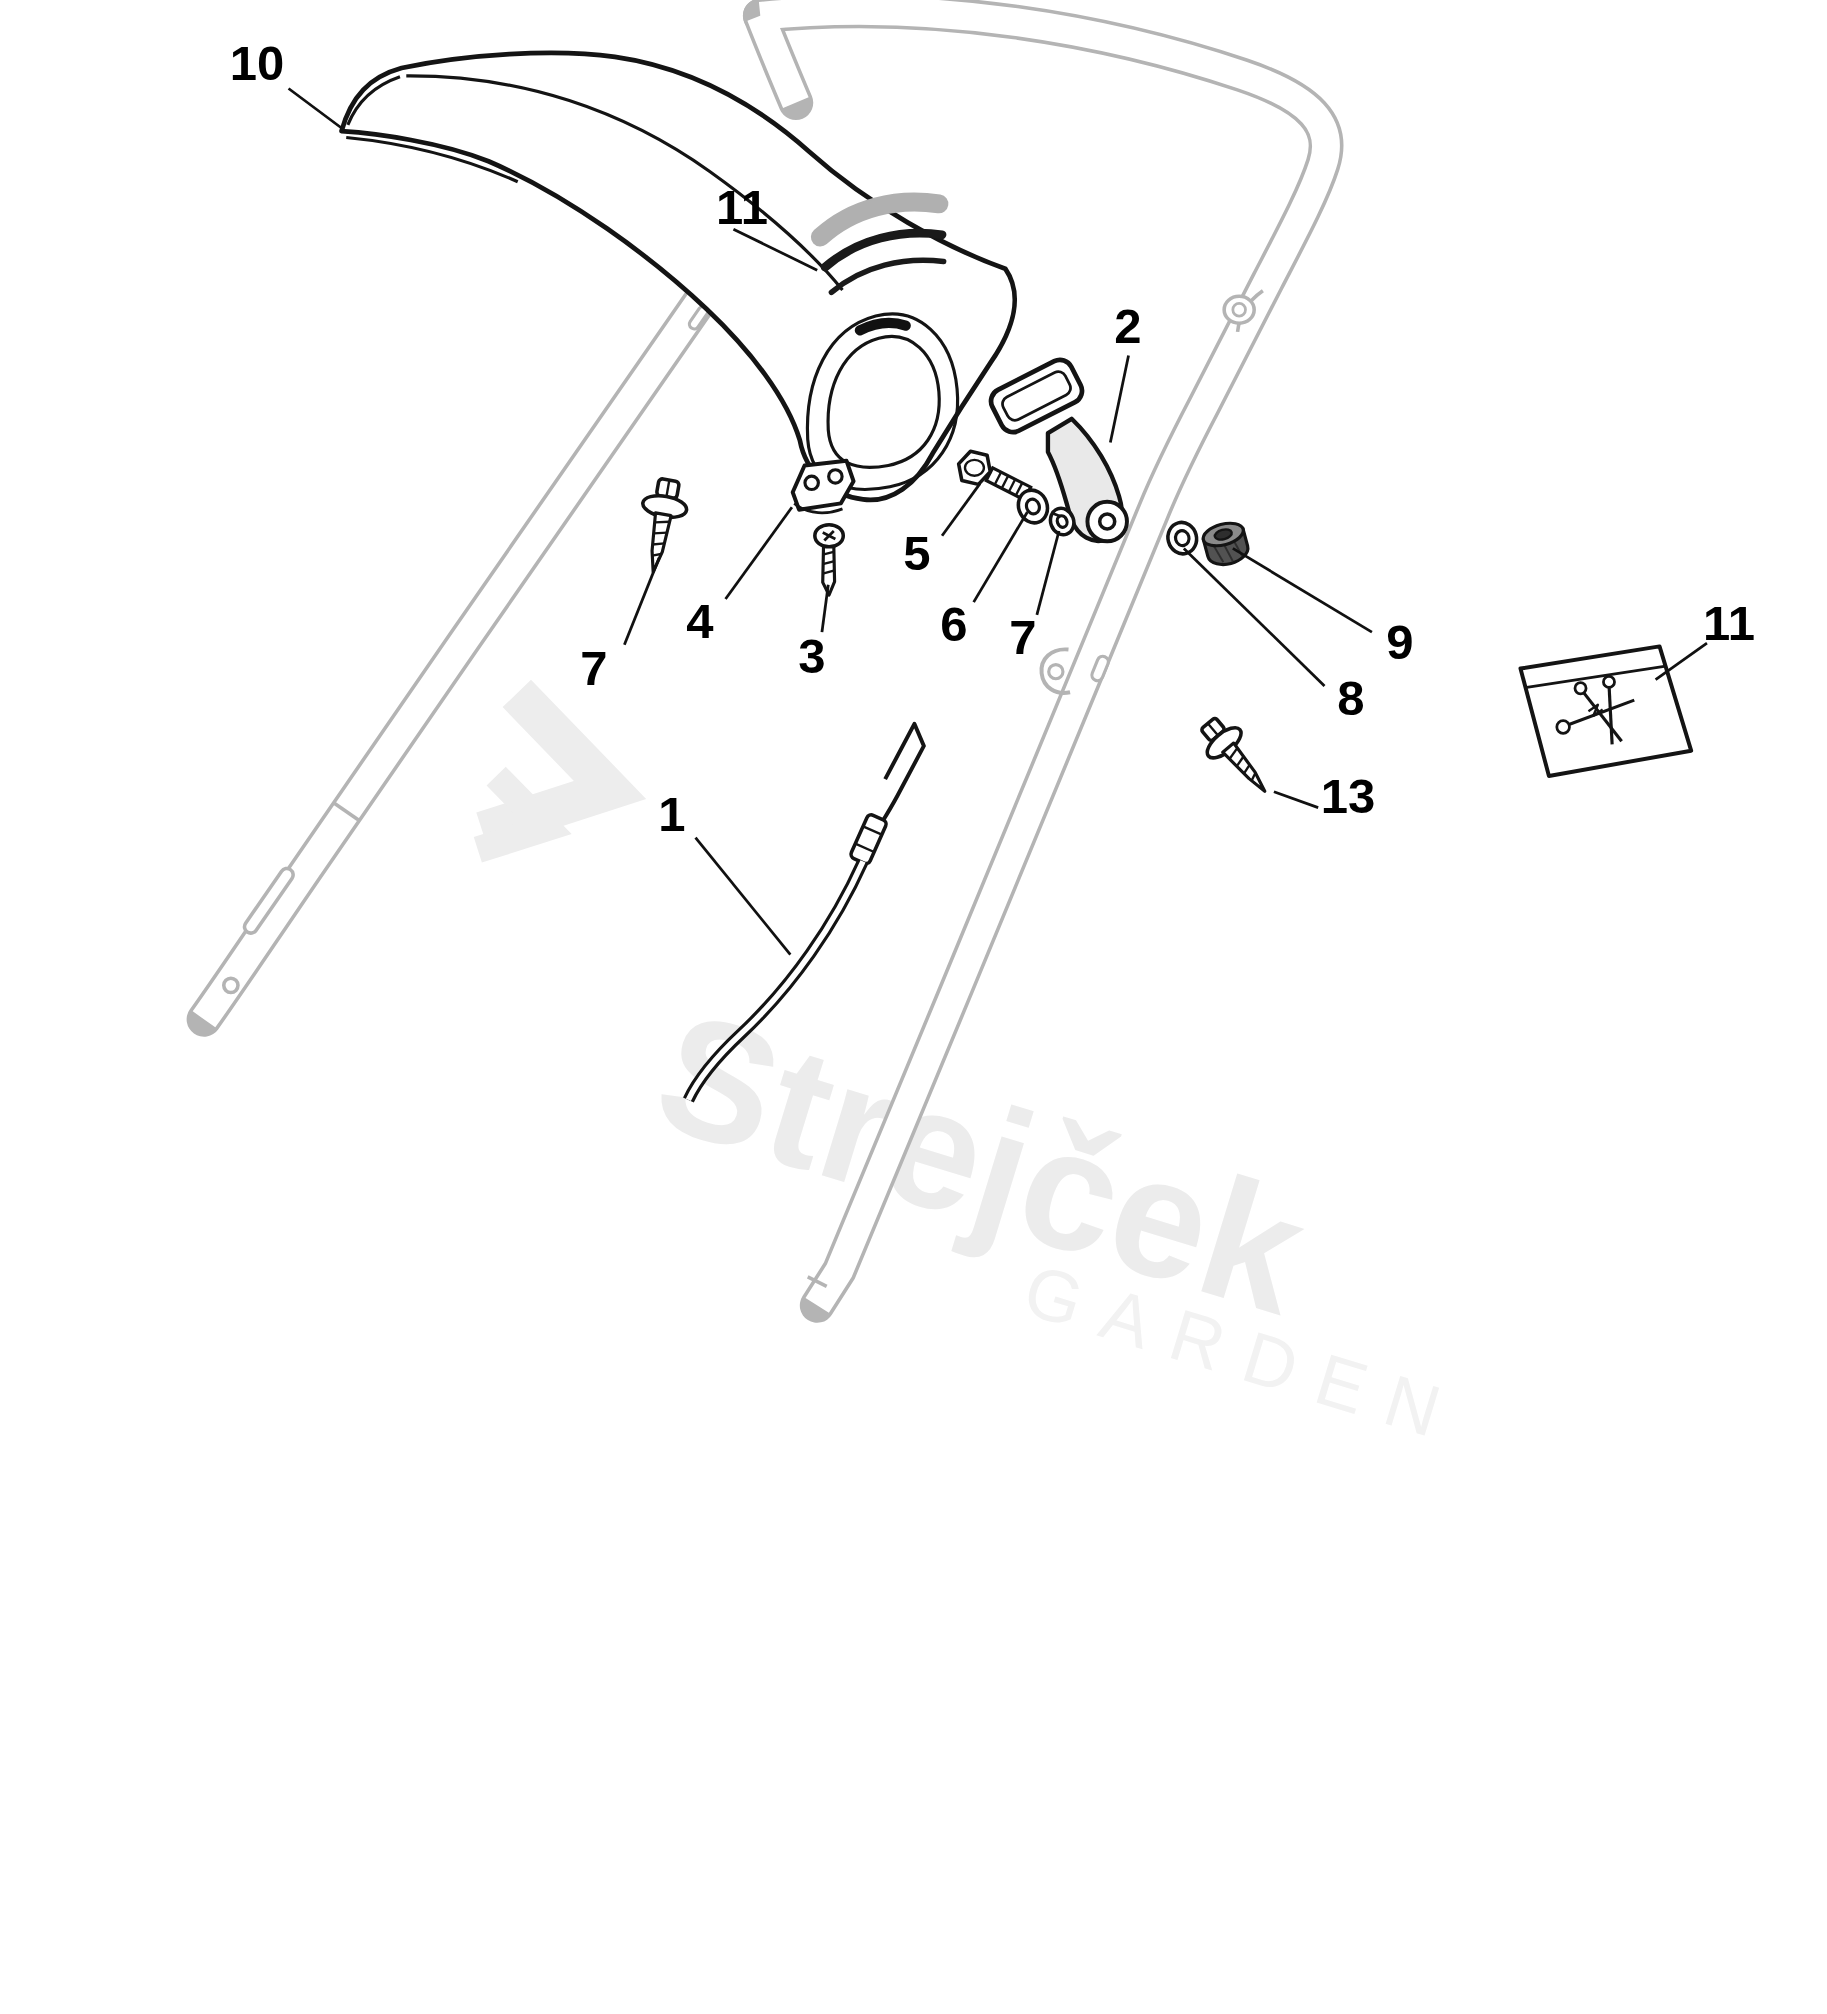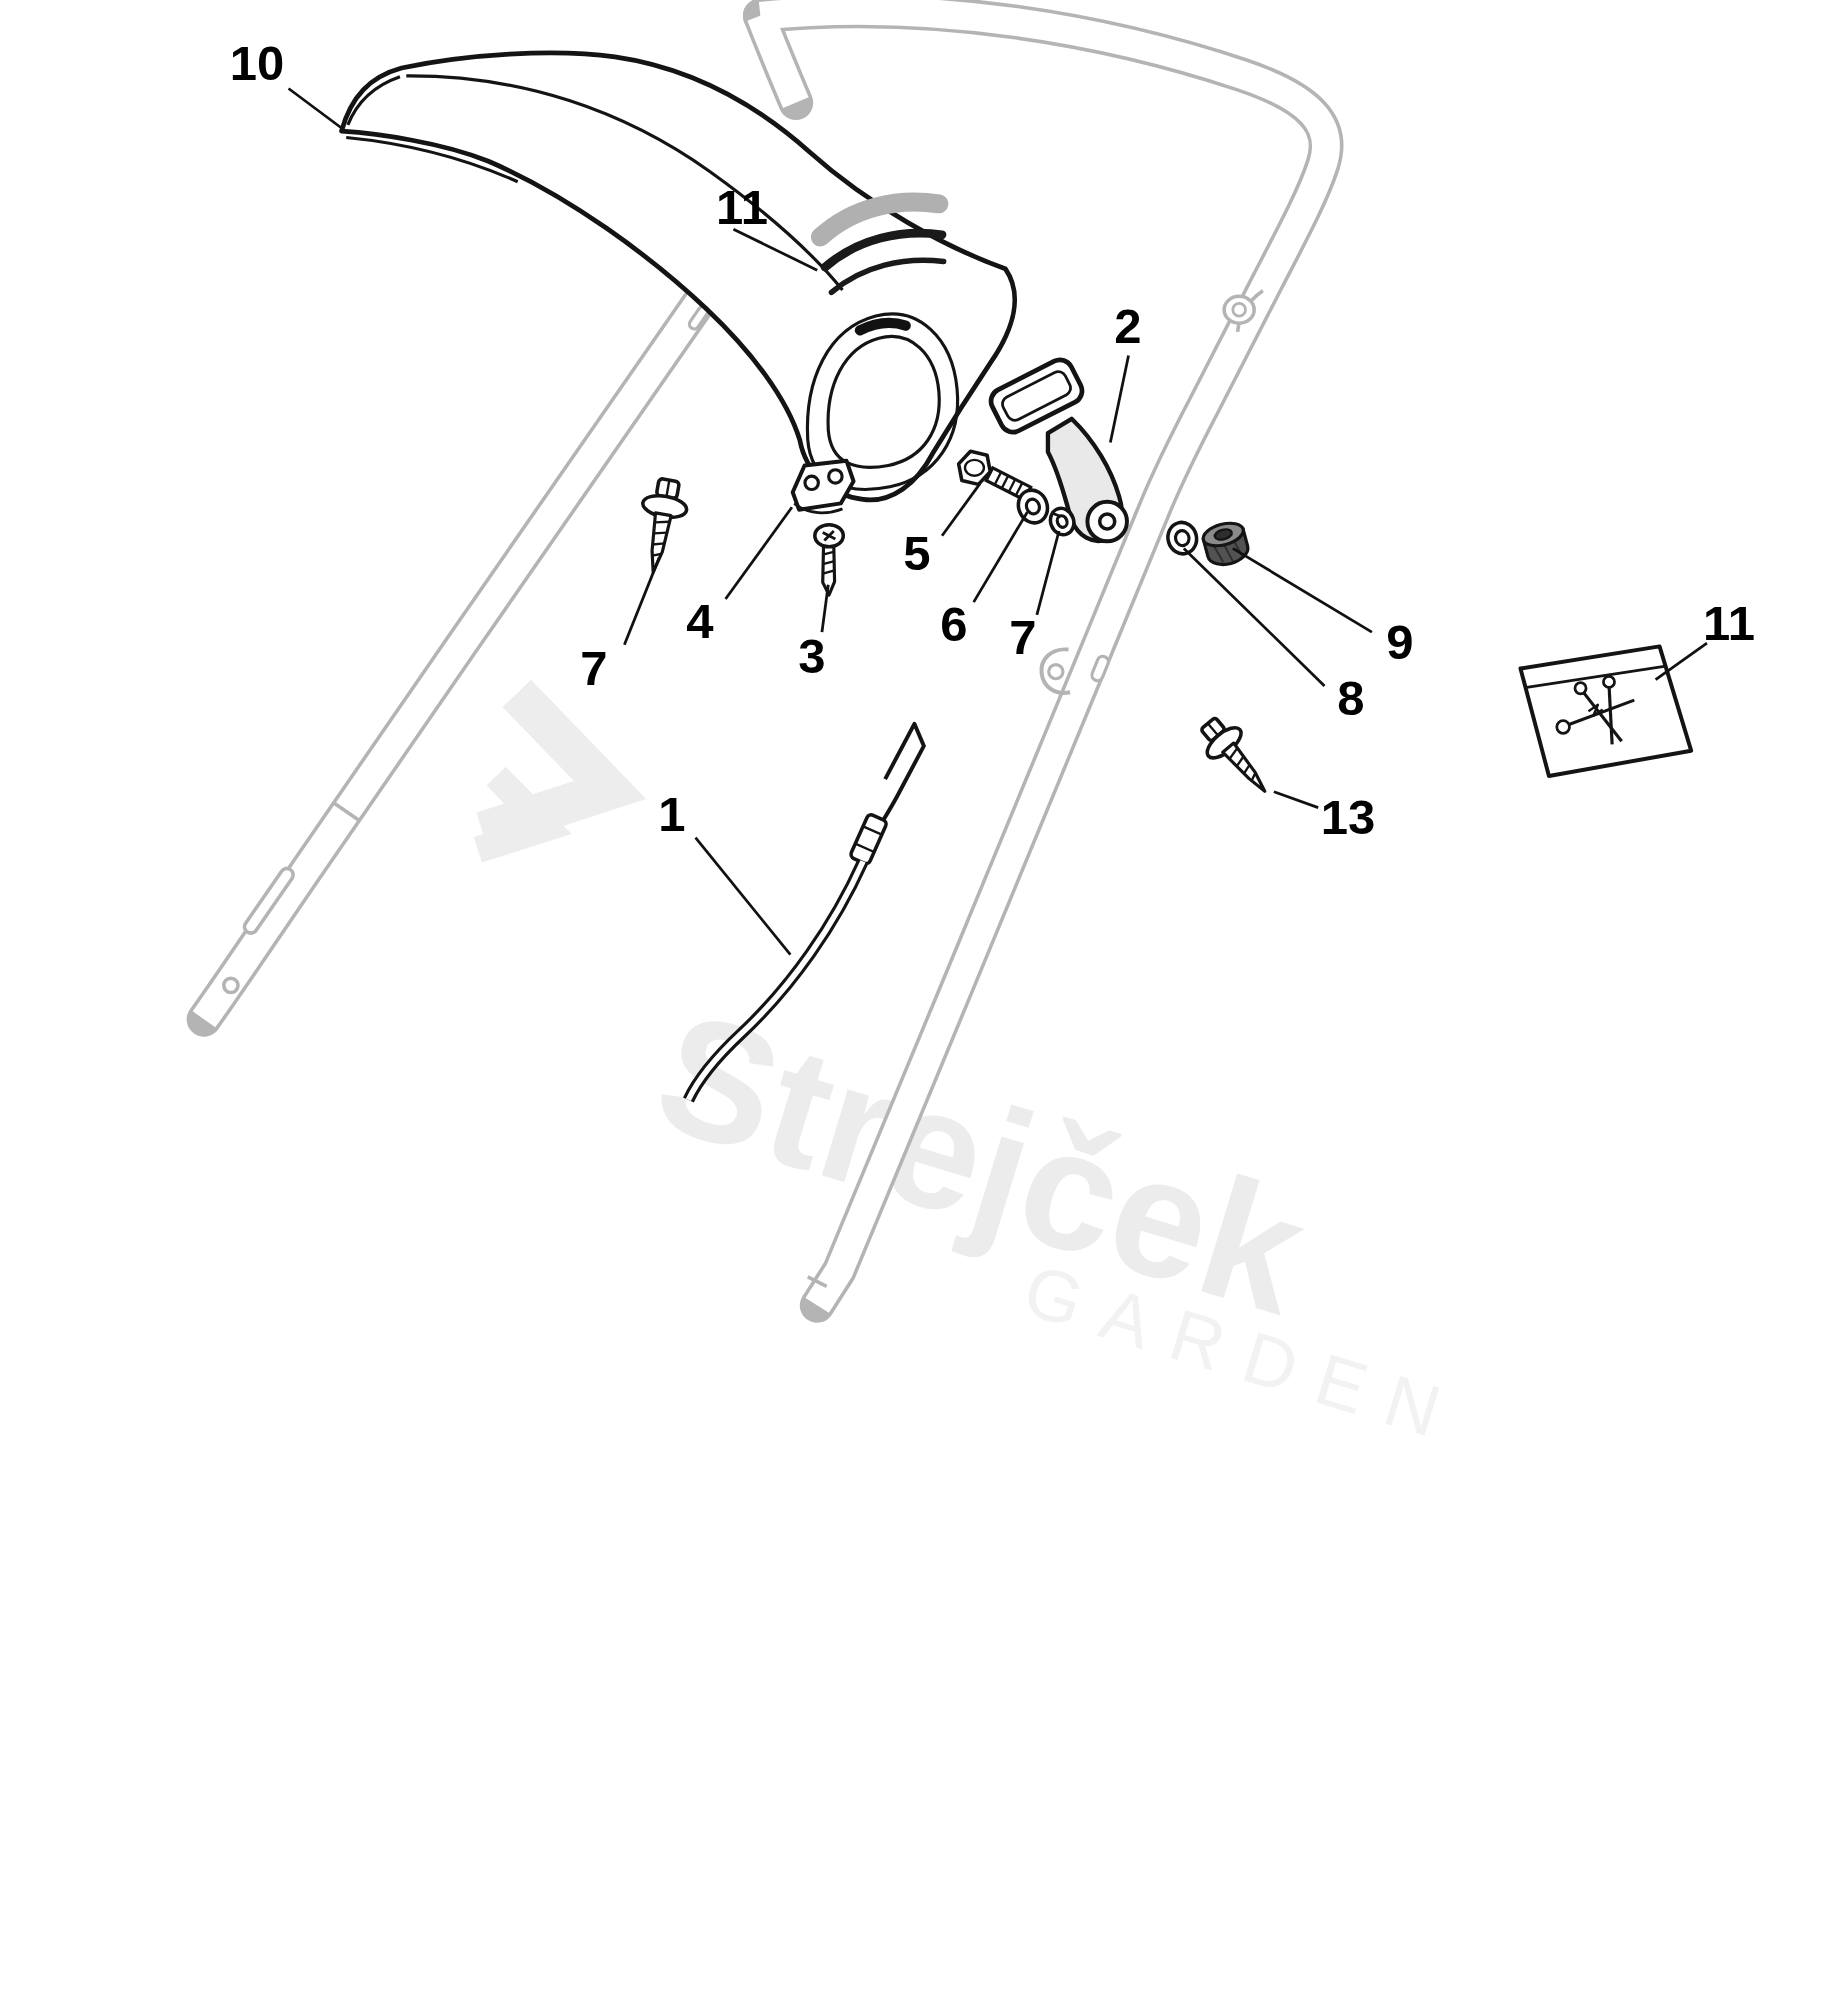--- a/index.html
+++ b/index.html
@@ -244,17 +244,17 @@
       <div class="part-label" style="left: 1128px; top: 326px;">2</div>
       <div class="part-label" style="left: 917px; top: 553px;">5</div>
       <div class="part-label" style="left: 954px; top: 624px;">6</div>
       <div class="part-label" style="left: 1023px; top: 637px;">7</div>
       <div class="part-label" style="left: 700px; top: 621px;">4</div>
       <div class="part-label" style="left: 812px; top: 656px;">3</div>
       <div class="part-label" style="left: 594px; top: 668px;">7</div>
       <div class="part-label" style="left: 1351px; top: 698px;">8</div>
       <div class="part-label" style="left: 1400px; top: 642px;">9</div>
       <div class="part-label" style="left: 1729px; top: 623px;">11</div>
-      <div class="part-label" style="left: 1348px; top: 817px;">13</div>
+      <div class="part-label" style="left: 1348px; top: 796px;">13</div>
       <div class="part-label" style="left: 672px; top: 814px;">1</div>
     </div>
 </div>
 
 
 </body></html>

